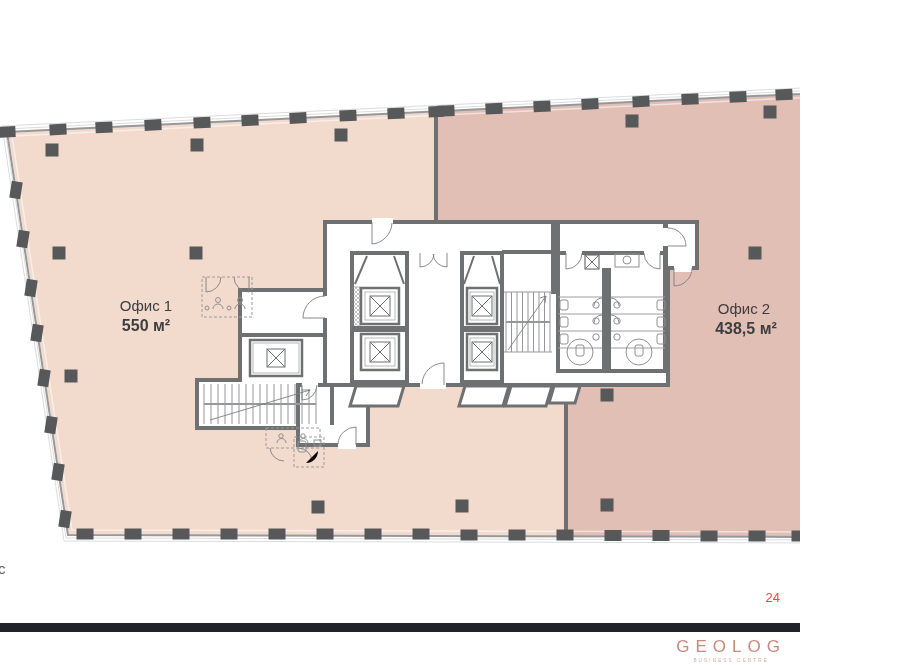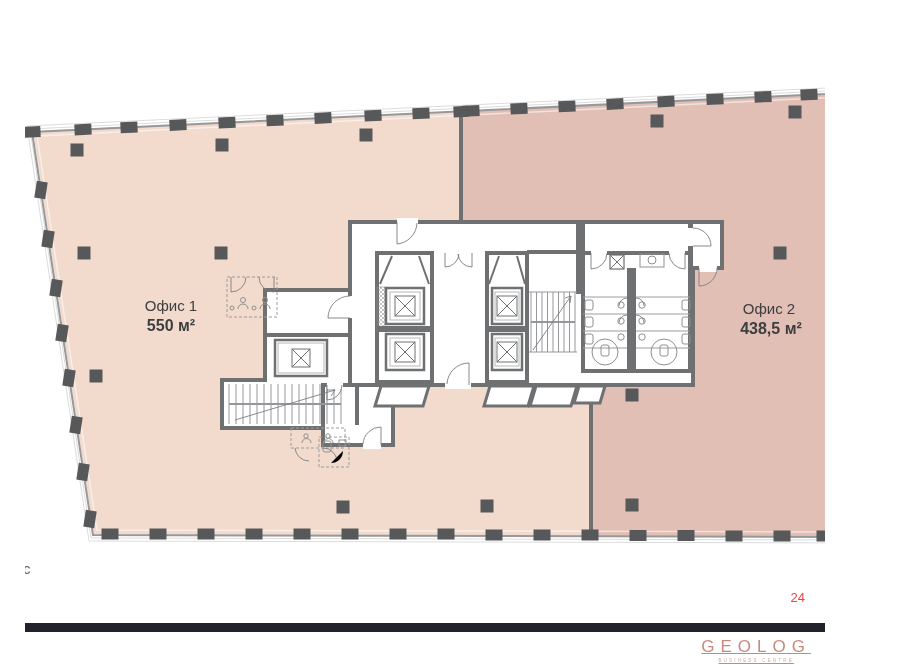--- a/index.html
+++ b/index.html
@@ -1,22 +1,22 @@
 <!DOCTYPE html>
 <html><head>
 <meta charset="utf-8">
 <style>
   html,body{margin:0;padding:0;background:#ffffff;}
   .page{position:relative;width:800px;height:665px;background:#ffffff;overflow:hidden;
-        font-family:"Liberation Sans", sans-serif;margin-left:25px;}
+        font-family:"Liberation Sans", sans-serif;}
   .plan-svg{position:absolute;left:0;top:0;}
   .side-text{position:absolute;left:-2px;top:560px;font-size:15px;color:#5a5b5d;}
   .page-number{position:absolute;right:20px;top:590px;font-size:13px;color:#ef4444;}
   .divider-bar{position:absolute;left:0;top:623px;width:914px;height:9px;background:#20232a;}
-  .logo{position:absolute;right:14px;top:637px;text-align:center;color:#c8897d;text-decoration:underline;}
+  .logo{position:absolute;right:14px;top:637px;text-align:center;color:#c8897d;}
   .logo .word{font-size:17px;letter-spacing:6px;font-weight:500;}
   .logo .sub{font-size:4.5px;letter-spacing:2.2px;color:#d5a79b;margin-top:1px;text-transform:uppercase;}
   .office-label{fill:#3d3e40;font-size:15px;}
   .office-area{fill:#3d3e40;font-size:16px;font-weight:bold;}
   .wall{fill:#6f7072;}
   .doors path{stroke:#7d7e80;stroke-width:0.9;fill:none;}
   .thin{stroke:#9b9c9e;stroke-width:1;fill:none;}
   .fixture{stroke:#8f9092;stroke-width:1;fill:none;}
 </style>
 </head>

